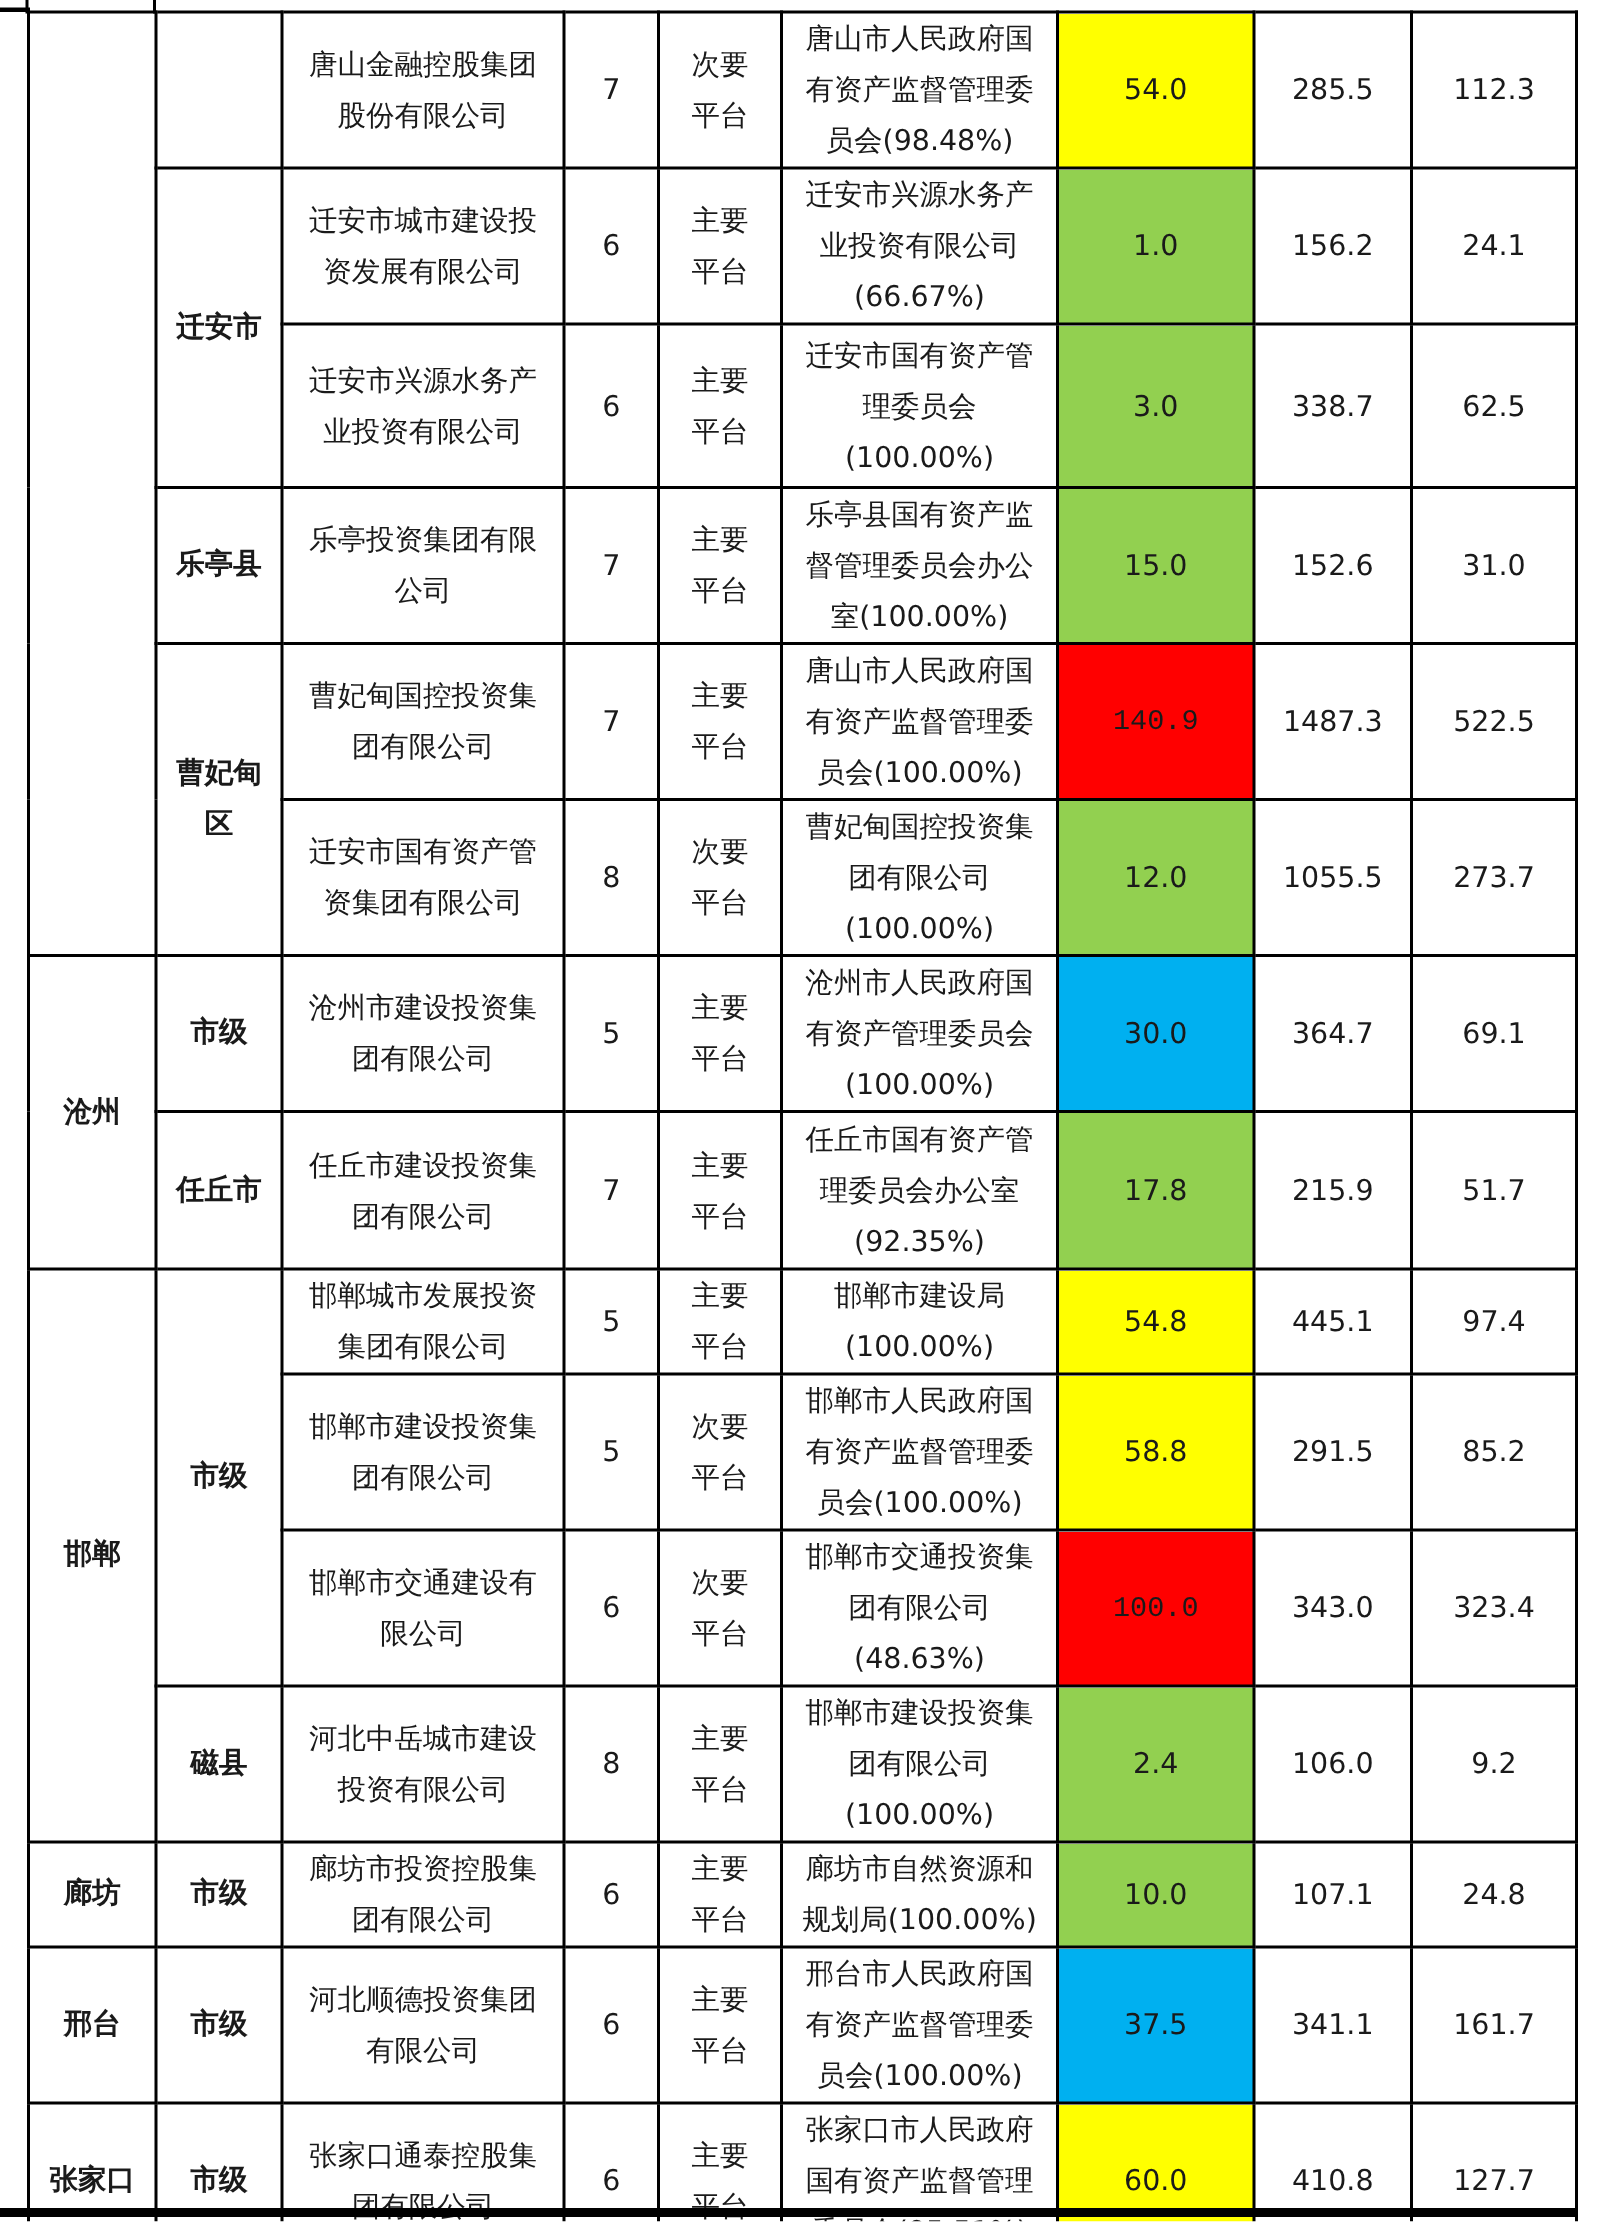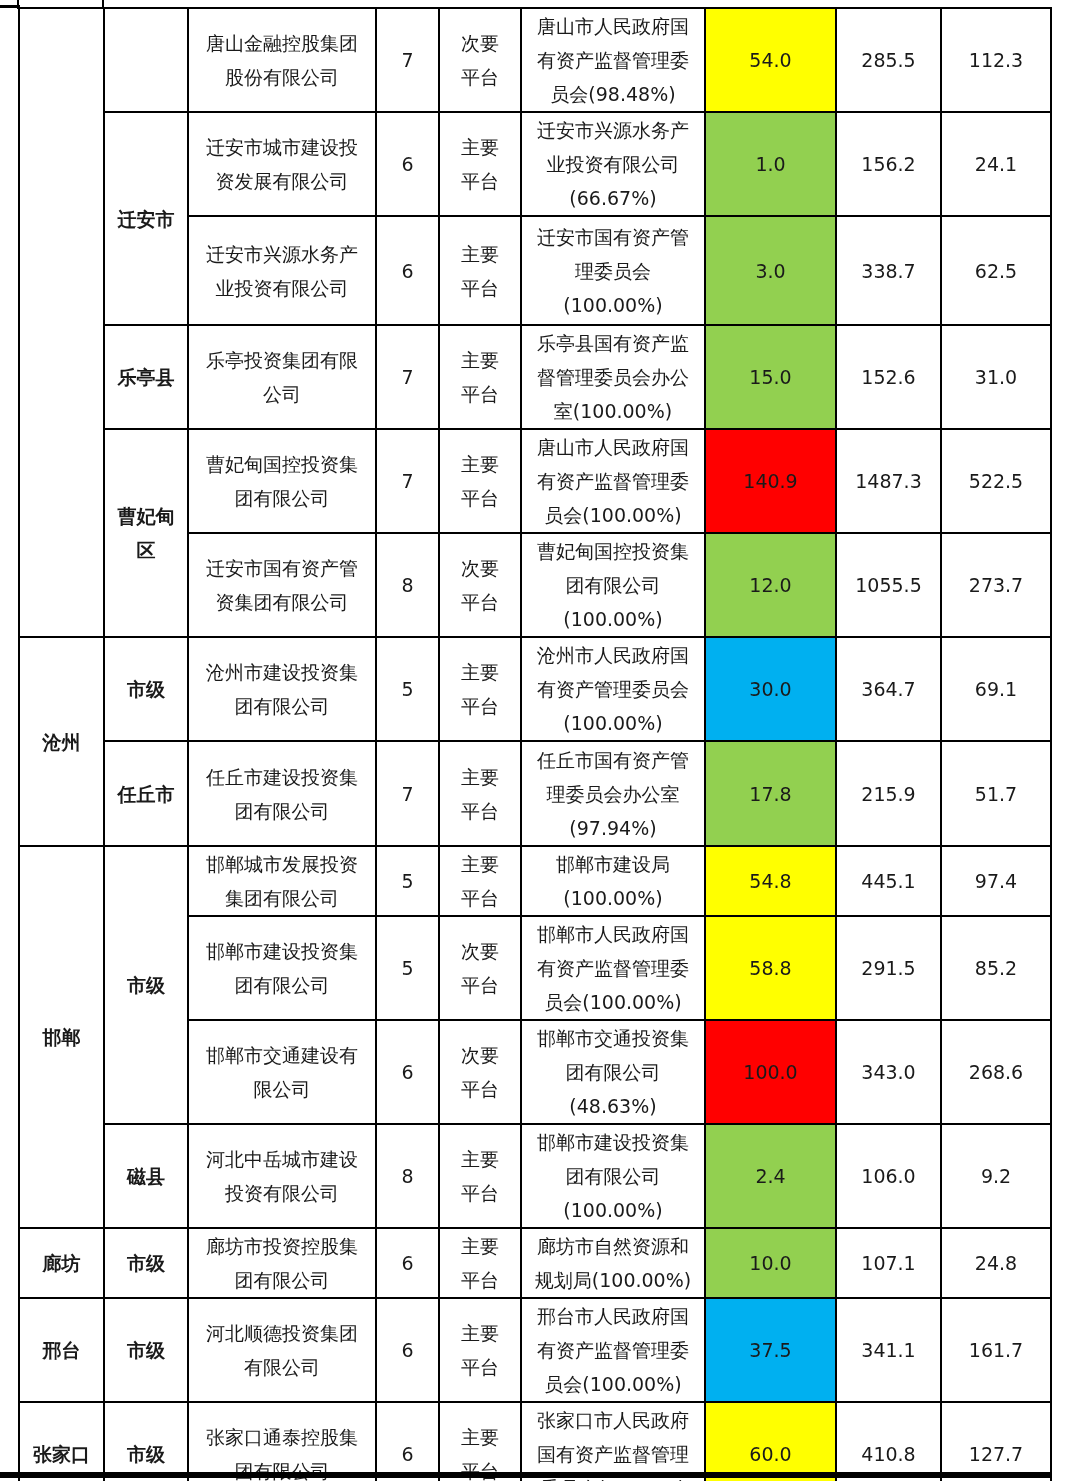--- a/index.html
+++ b/index.html
@@ -22,25 +22,25 @@
     border:2px solid #000;
     text-align:center;
     vertical-align:middle;
     padding:0 4px;
     font-size:19px;
     line-height:34px;
     white-space:pre-line;
     overflow:hidden;
   }
   td.cut-top{border-top:none;}
-  td.region-col, td.district-col{font-weight:bold;}
+  td.region-col, td.district-col{font-weight:bold;font-family:Liberation Mono, monospace;}
   td.count-col, td.val-col{white-space:nowrap;}
   td[data-color="yellow"]{background:#FFFF00;}
   td[data-color="green"]{background:#92D050;}
-  td[data-color="red"]{background:#FF0000;}
+  td[data-color="red"]{background:#FF0000;font-family:Liberation Mono, monospace;}
   td[data-color="blue"]{background:#00B0F0;}
   
   .stub{position:absolute;background:#000;}
   .stub-h-topleft{left:0;top:5px;width:20px;height:3px;}
   .stub-v-1{left:17px;top:0;width:2px;height:9px;}
   .stub-v-2{left:102px;top:0;width:2px;height:9px;}
   .bottom-rule{left:0;top:1472px;width:1050px;height:6px;}
 </style>
 </head>
 <body>
@@ -173,21 +173,21 @@
 
       <tr style="height:105px">
         <td class="district-col">任丘市</td>
         <td class="company-col">任丘市建设投资集
 团有限公司</td>
         <td class="count-col">7</td>
         <td class="platform-col">主要
 平台</td>
         <td class="shareholder-col">任丘市国有资产管
 理委员会办公室
-(97.94%)</td>
+(92.35%)</td>
         <td class="val-col" data-color="green">17.8</td>
         <td class="val-col">215.9</td>
         <td class="val-col">51.7</td>
       </tr>
 
       <tr style="height:66px">
         <td class="region-col" rowspan="4">邯郸</td>
         <td class="district-col" rowspan="3">市级</td>
         <td class="company-col">邯郸城市发展投资
 集团有限公司</td>
@@ -219,21 +219,21 @@
         <td class="company-col">邯郸市交通建设有
 限公司</td>
         <td class="count-col">6</td>
         <td class="platform-col">次要
 平台</td>
         <td class="shareholder-col">邯郸市交通投资集
 团有限公司
 (48.63%)</td>
         <td class="val-col" data-color="red">100.0</td>
         <td class="val-col">343.0</td>
-        <td class="val-col">268.6</td>
+        <td class="val-col">323.4</td>
       </tr>
 
       <tr style="height:102px">
         <td class="district-col">磁县</td>
         <td class="company-col">河北中岳城市建设
 投资有限公司</td>
         <td class="count-col">8</td>
         <td class="platform-col">主要
 平台</td>
         <td class="shareholder-col">邯郸市建设投资集

